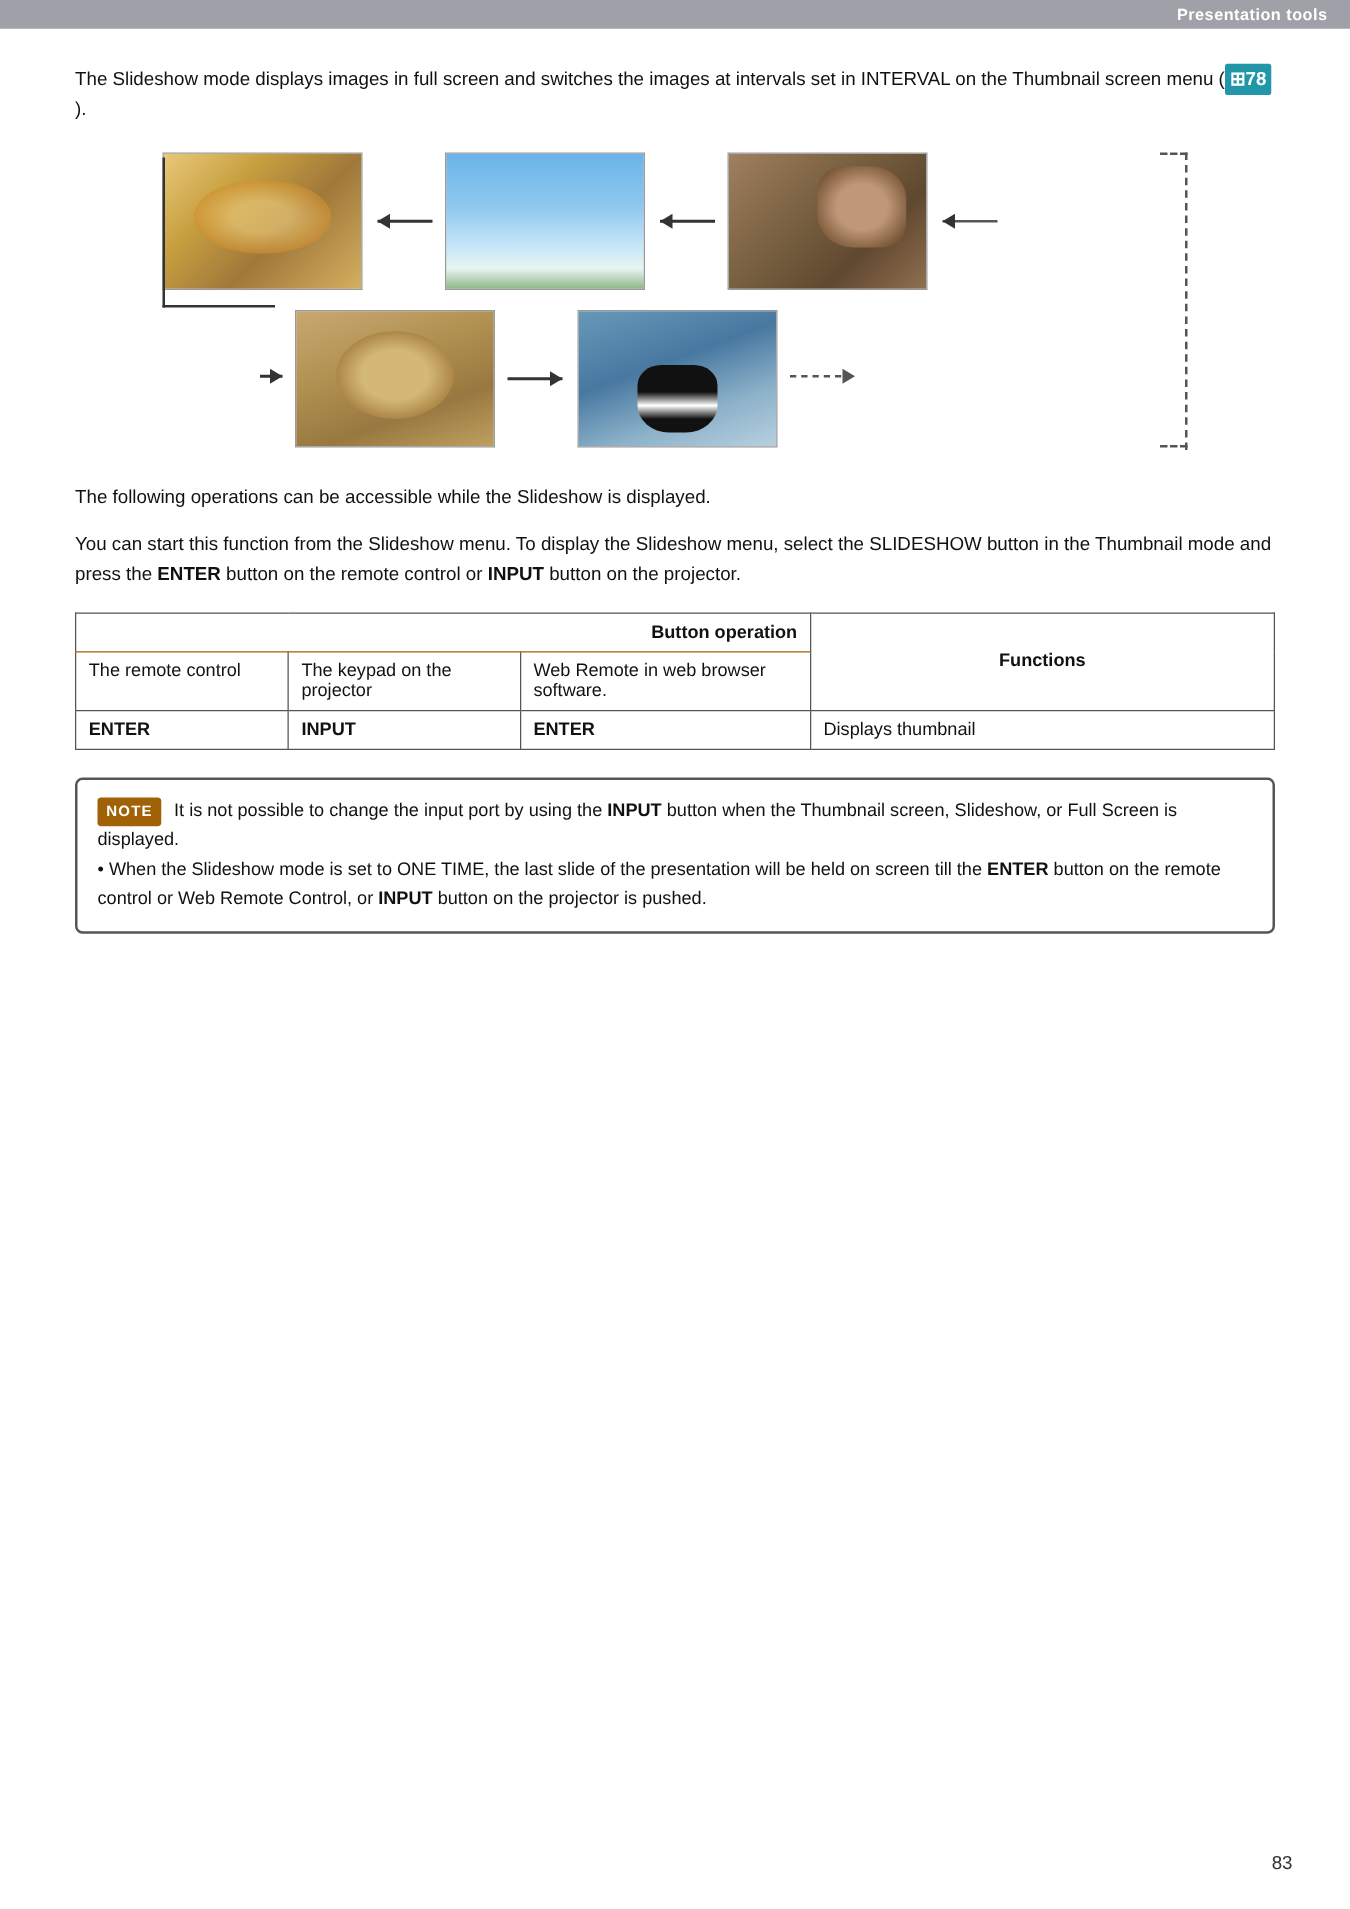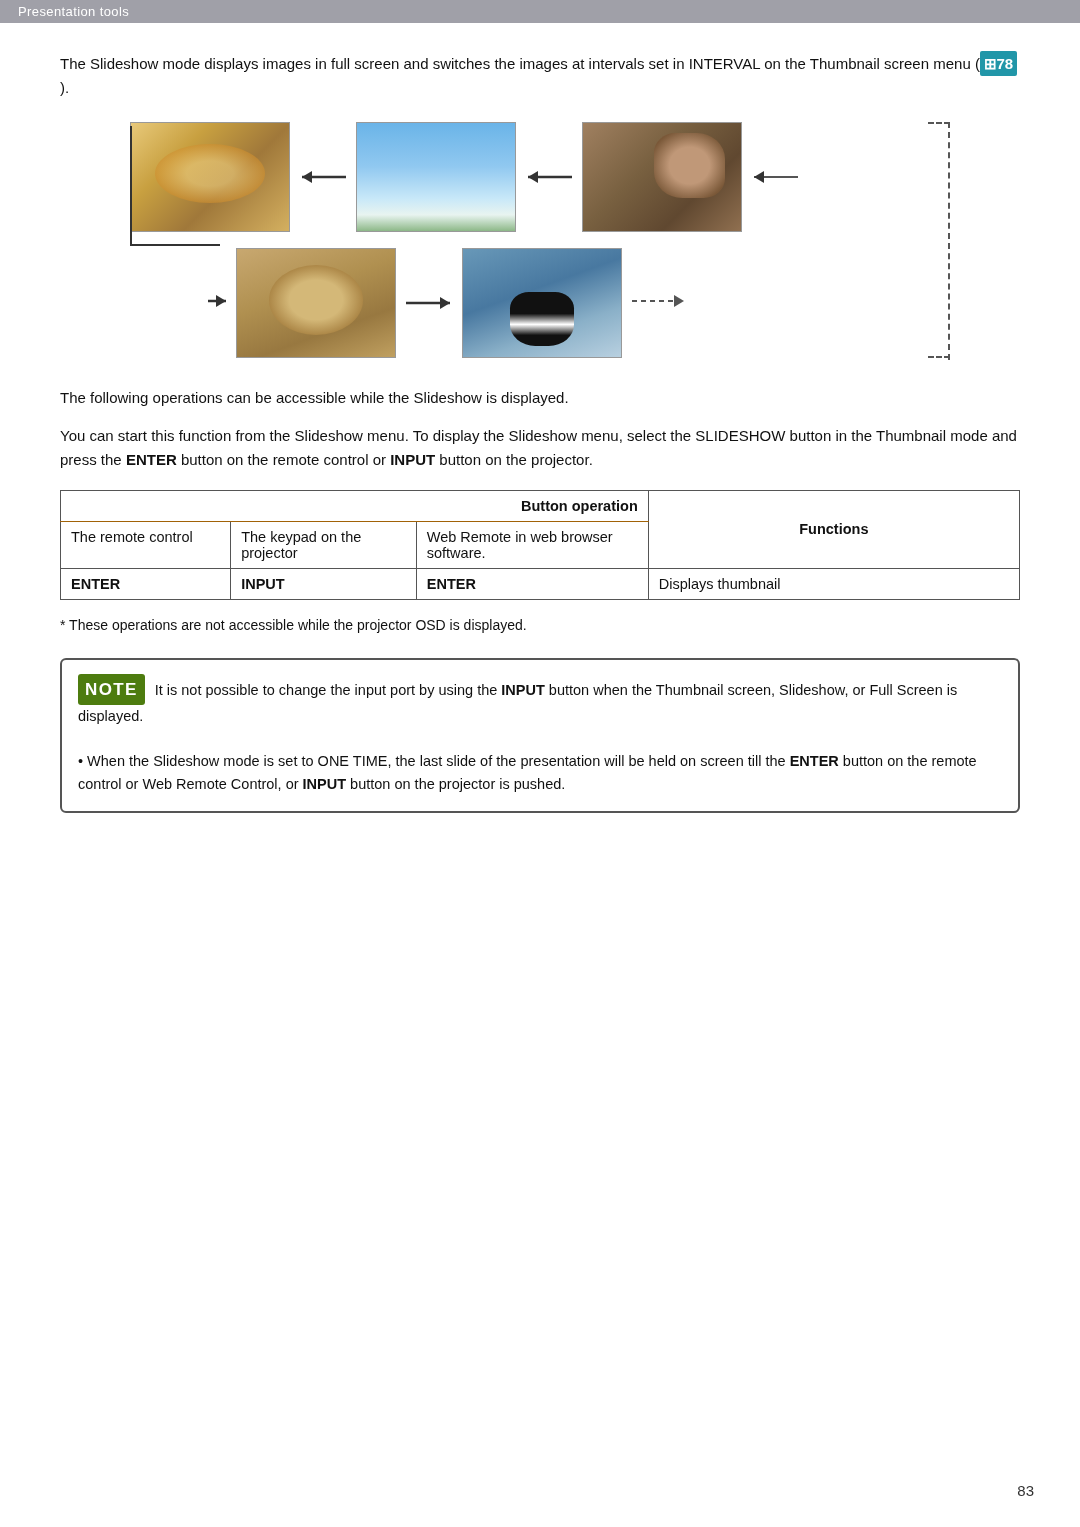--- a/index.html
+++ b/index.html
@@ -8,25 +8,26 @@
       font-family: Arial, Helvetica, sans-serif;
       font-size: 15px;
       color: #111;
       width: 1080px;
       min-height: 1527px;
       position: relative;
     }
 
     .header-bar {
       background: #a0a0a8;
-      text-align: left;
+      text-align: right;
       padding: 4px 18px;
       font-size: 13px;
       color: #fff;
       letter-spacing: 0.03em;
+      font-weight: bold;
     }
 
     .page-content {
       padding: 28px 60px 40px 60px;
     }
 
     .subtitle {
       font-style: italic;
       font-weight: bold;
       font-size: 15px;
@@ -157,24 +158,24 @@
       border: 2px solid #555;
       border-radius: 6px;
       padding: 14px 16px;
       font-size: 14.5px;
       line-height: 1.6;
       margin-top: 22px;
     }
 
     .note-label {
       display: inline-block;
-      background: #4d7c0f;
+      background: #a16207;
       color: #fff;
       font-weight: 900;
-      font-size: 17px;
+      font-size: 12px;
       padding: 2px 7px;
       border-radius: 3px;
       margin-right: 6px;
       letter-spacing: 0.08em;
       font-family: Arial Black, Arial, sans-serif;
     }
 
     .page-number {
       position: absolute;
       bottom: 28px;
@@ -330,27 +331,26 @@
     <tbody>
       <tr>
         <td><strong>ENTER</strong></td>
         <td><strong>INPUT</strong></td>
         <td><strong>ENTER</strong></td>
         <td><span>Displays thumbnail</span></td>
       </tr>
     </tbody>
   </table>
 
-  <p class="body-text" style="font-size:14px; margin-bottom:18px;">* These operations are not accessible while the projector OSD is displayed.</p>
 
   <div class="note-box">
     <p>
       <span class="note-label">NOTE</span>
       <span>It is not possible to change the input port by using the </span><strong>INPUT</strong><span> button when the Thumbnail screen, Slideshow, or Full Screen is displayed.</span>
     </p>
-    <p style="margin-top:22px;">
+    <p style="margin-top:1px;">
       <span>• </span><span>When the Slideshow mode is set to ONE TIME, the last slide of the presentation will be held on screen till the </span><strong>ENTER</strong><span> button on the remote control or Web Remote Control, or </span><strong>INPUT</strong><span> button on the projector is pushed.</span>
     </p>
   </div>
 
 </div>
 
 <div class="page-number">83</div>
 
 </body></html>

